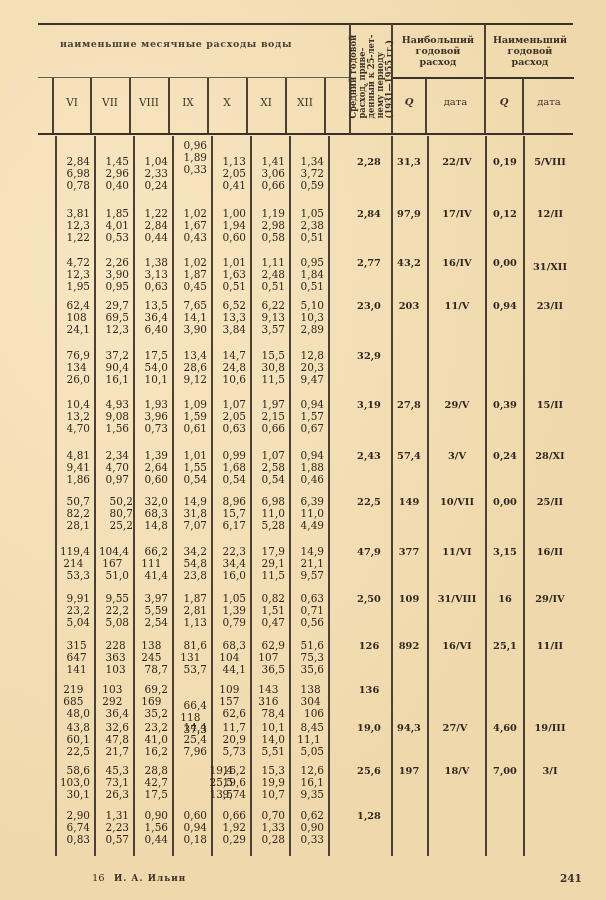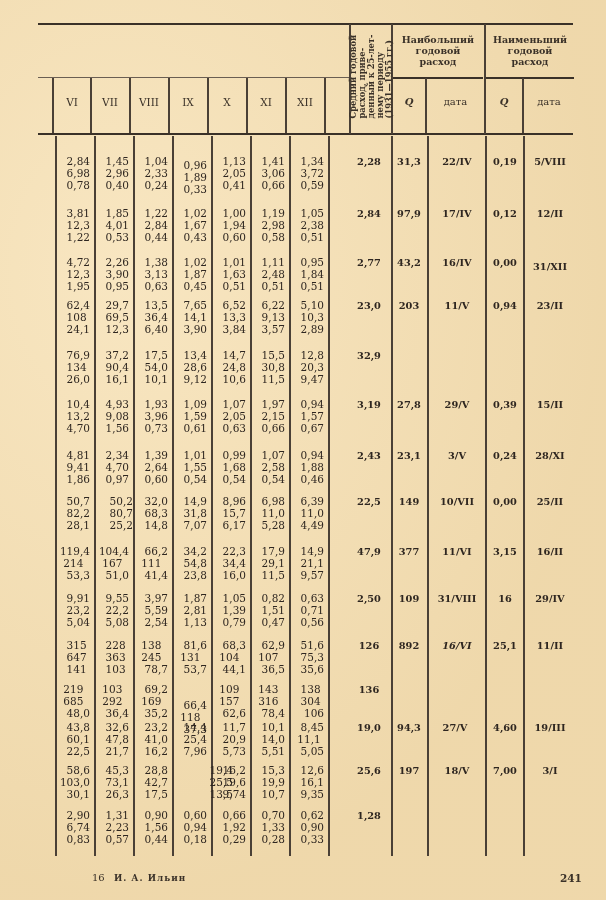--- a/index.html
+++ b/index.html
@@ -72,20 +72,21 @@
 <div class="vline" style="left:211px; top:136px; height:720px;"></div>
 <div class="vline" style="left:250px; top:136px; height:720px;"></div>
 <div class="vline" style="left:289px; top:136px; height:720px;"></div>
 <div class="vline" style="left:328px; top:136px; height:720px;"></div>
 <div class="vline" style="left:391px; top:136px; height:720px;"></div>
 <div class="vline" style="left:427px; top:136px; height:720px;"></div>
 <div class="vline" style="left:485px; top:136px; height:720px;"></div>
 <div class="vline" style="left:523px; top:136px; height:720px;"></div>
 
 <div class="hdr-title">
+  <div>наименьшие месячные расходы воды</div>
 </div>
 
 <div class="month" style="left:54px;">VI</div>
 <div class="month" style="left:92px;">VII</div>
 <div class="month" style="left:131px;">VIII</div>
 <div class="month" style="left:170px;">IX</div>
 <div class="month" style="left:209px;">X</div>
 <div class="month" style="left:248px;">XI</div>
 <div class="month" style="left:287px;">XII</div>
 
@@ -112,21 +113,21 @@
 <div id="body-rows">
     <div class="cell" style="top: 156px; left: 56px; width: 34px;">2,84
 6,98
 0,78</div>
     <div class="cell" style="top: 156px; left: 95px; width: 34px;">1,45
 2,96
 0,40</div>
     <div class="cell" style="top: 156px; left: 134px; width: 34px;">1,04
 2,33
 0,24</div>
-    <div class="cell" style="top: 160px; left: 173px; width: 34px;">0,96
+    <div class="cell" style="top: 140px; left: 173px; width: 34px;">0,96
 1,89
 0,33</div>
     <div class="cell" style="top: 156px; left: 212px; width: 34px;">1,13
 2,05
 0,41</div>
     <div class="cell" style="top: 156px; left: 251px; width: 34px;">1,41
 3,06
 0,66</div>
     <div class="cell" style="top: 156px; left: 290px; width: 34px;">1,34
 3,72
@@ -281,21 +282,21 @@
     <div class="cell" style="top: 450px; left: 212px; width: 34px;">0,99
 1,68
 0,54</div>
     <div class="cell" style="top: 450px; left: 251px; width: 34px;">1,07
 2,58
 0,54</div>
     <div class="cell" style="top: 450px; left: 290px; width: 34px;">0,94
 1,88
 0,46</div>
     <div class="single" style="top: 450px; left: 352px; width: 34px;">2,43</div>
-    <div class="single" style="top: 450px; left: 393px; width: 32px;">23,1</div>
+    <div class="single" style="top: 450px; left: 393px; width: 32px;">57,4</div>
     <div class="single" style="top: 450px; left: 429px; width: 56px;">3/V</div>
     <div class="single" style="top: 450px; left: 487px; width: 36px;">0,24</div>
     <div class="single" style="top: 450px; left: 525px; width: 50px;">28/XI</div>
     <div class="cell" style="top: 496px; left: 56px; width: 34px;">50,7
 82,2
 28,1</div>
     <div class="cell" style="top: 496px; left: 79px; width: 34px; padding-left: 20px;">50,2
 80,7
 25,2</div>
     <div class="cell" style="top: 496px; left: 134px; width: 34px;">32,0
@@ -386,21 +387,21 @@
 104  
 44,1</div>
     <div class="cell" style="top: 640px; left: 251px; width: 34px;">62,9
 107  
 36,5</div>
     <div class="cell" style="top: 640px; left: 290px; width: 34px;">51,6
 75,3
 35,6</div>
     <div class="single" style="top: 640px; left: 352px; width: 34px;">126</div>
     <div class="single" style="top: 640px; left: 393px; width: 32px;">892</div>
-    <div class="single" style="top: 640px; left: 429px; width: 56px; font-style: italic;">16/VI</div>
+    <div class="single" style="top: 640px; left: 429px; width: 56px;">16/VI</div>
     <div class="single" style="top: 640px; left: 487px; width: 36px;">25,1</div>
     <div class="single" style="top: 640px; left: 525px; width: 50px;">11/II</div>
     <div class="cell" style="top: 684px; left: 56px; width: 34px;">219  
 685  
 48,0</div>
     <div class="cell" style="top: 684px; left: 95px; width: 34px;">103  
 292  
 36,4</div>
     <div class="cell" style="top: 684px; left: 134px; width: 34px;">69,2
 169  

